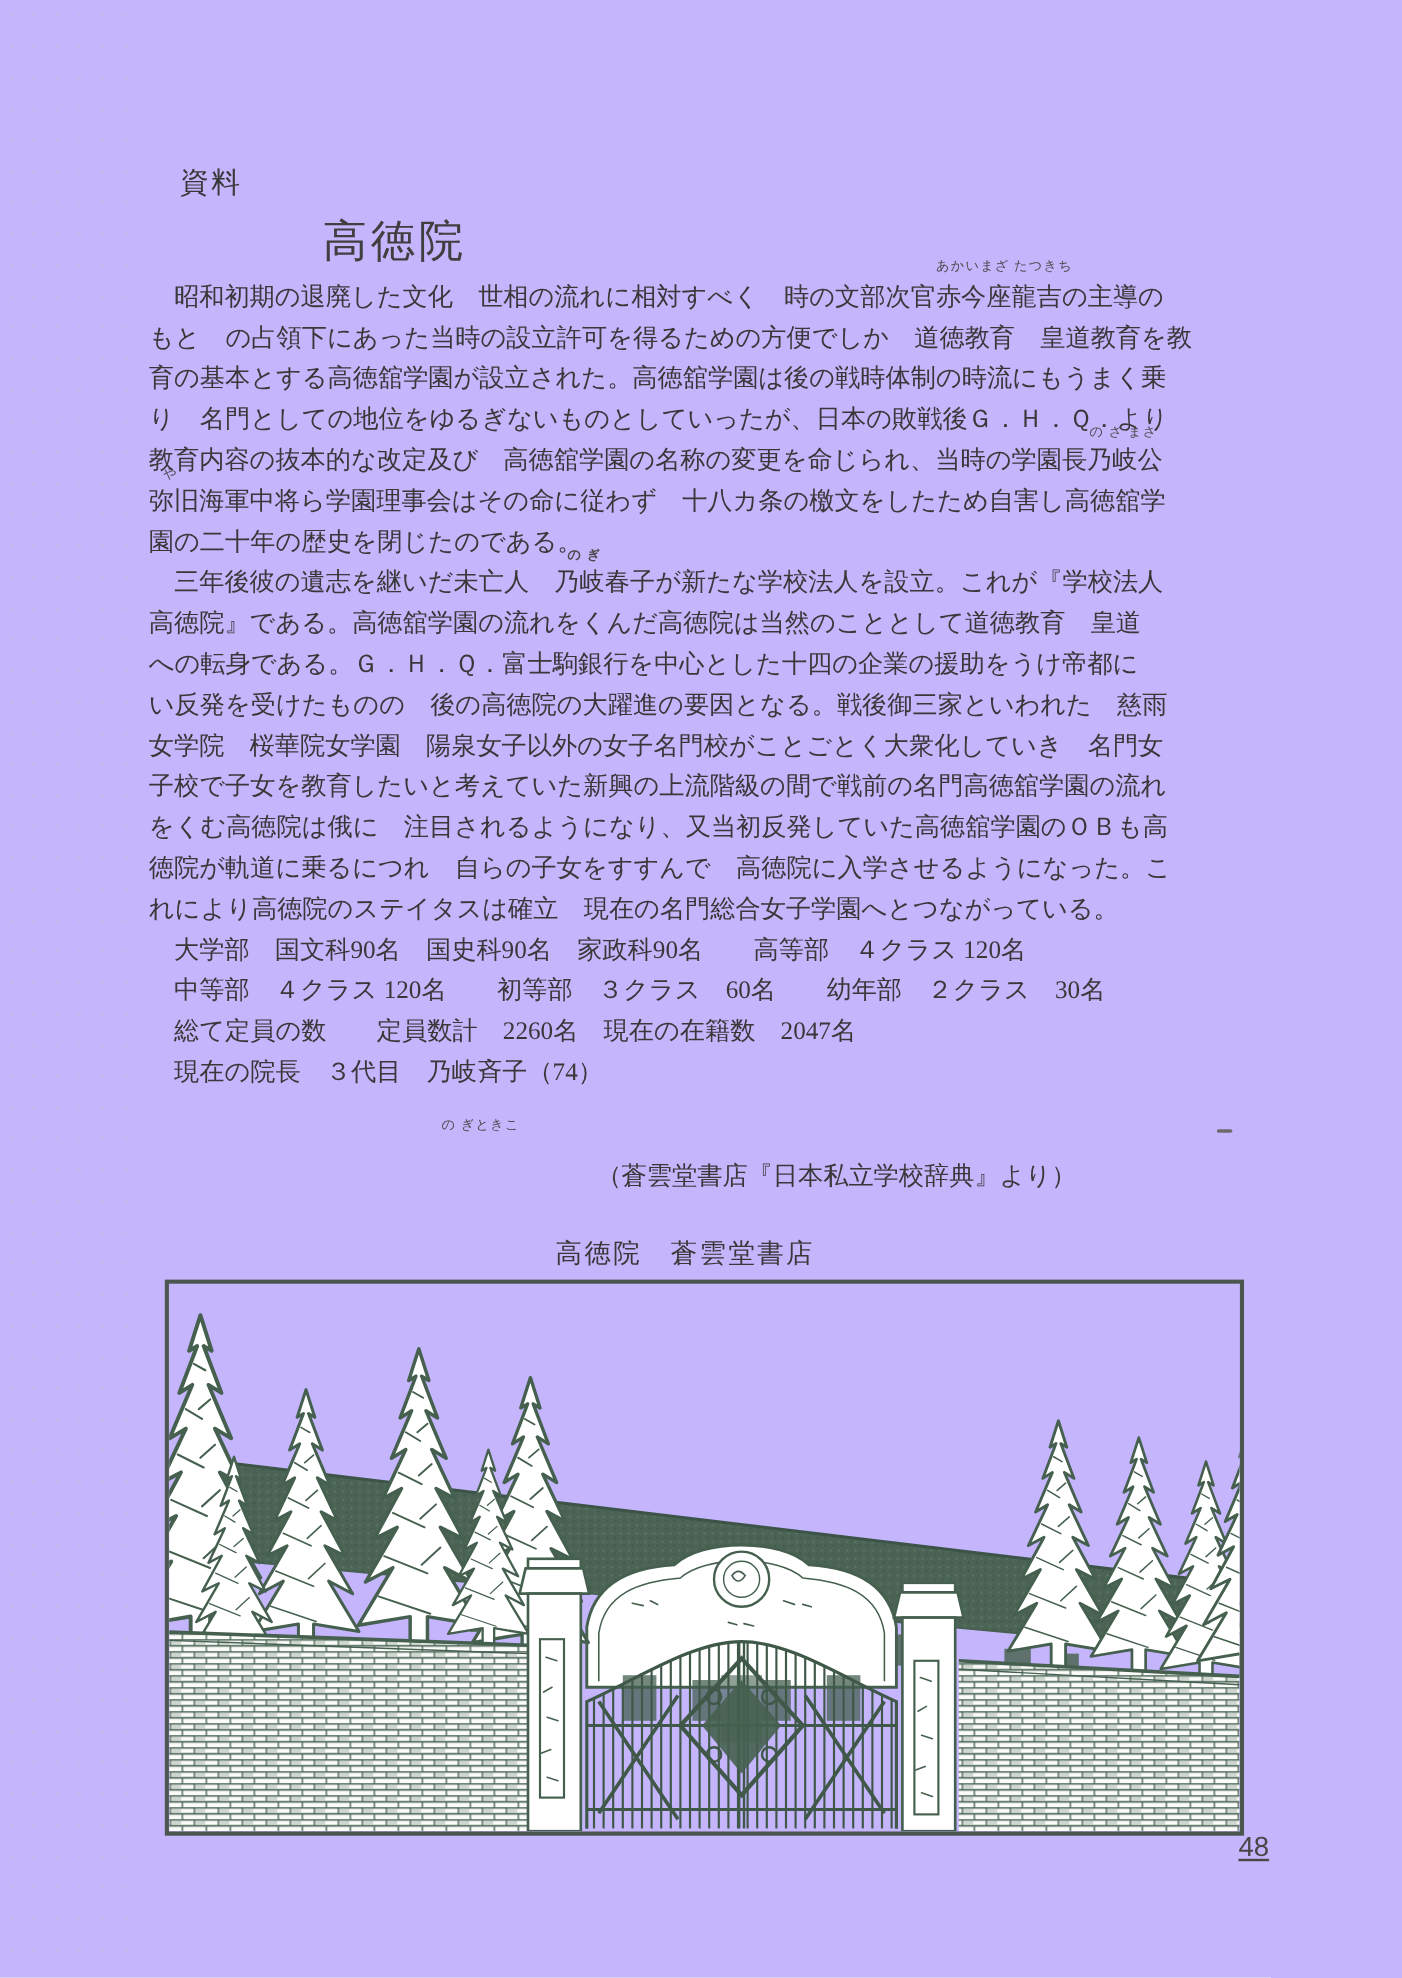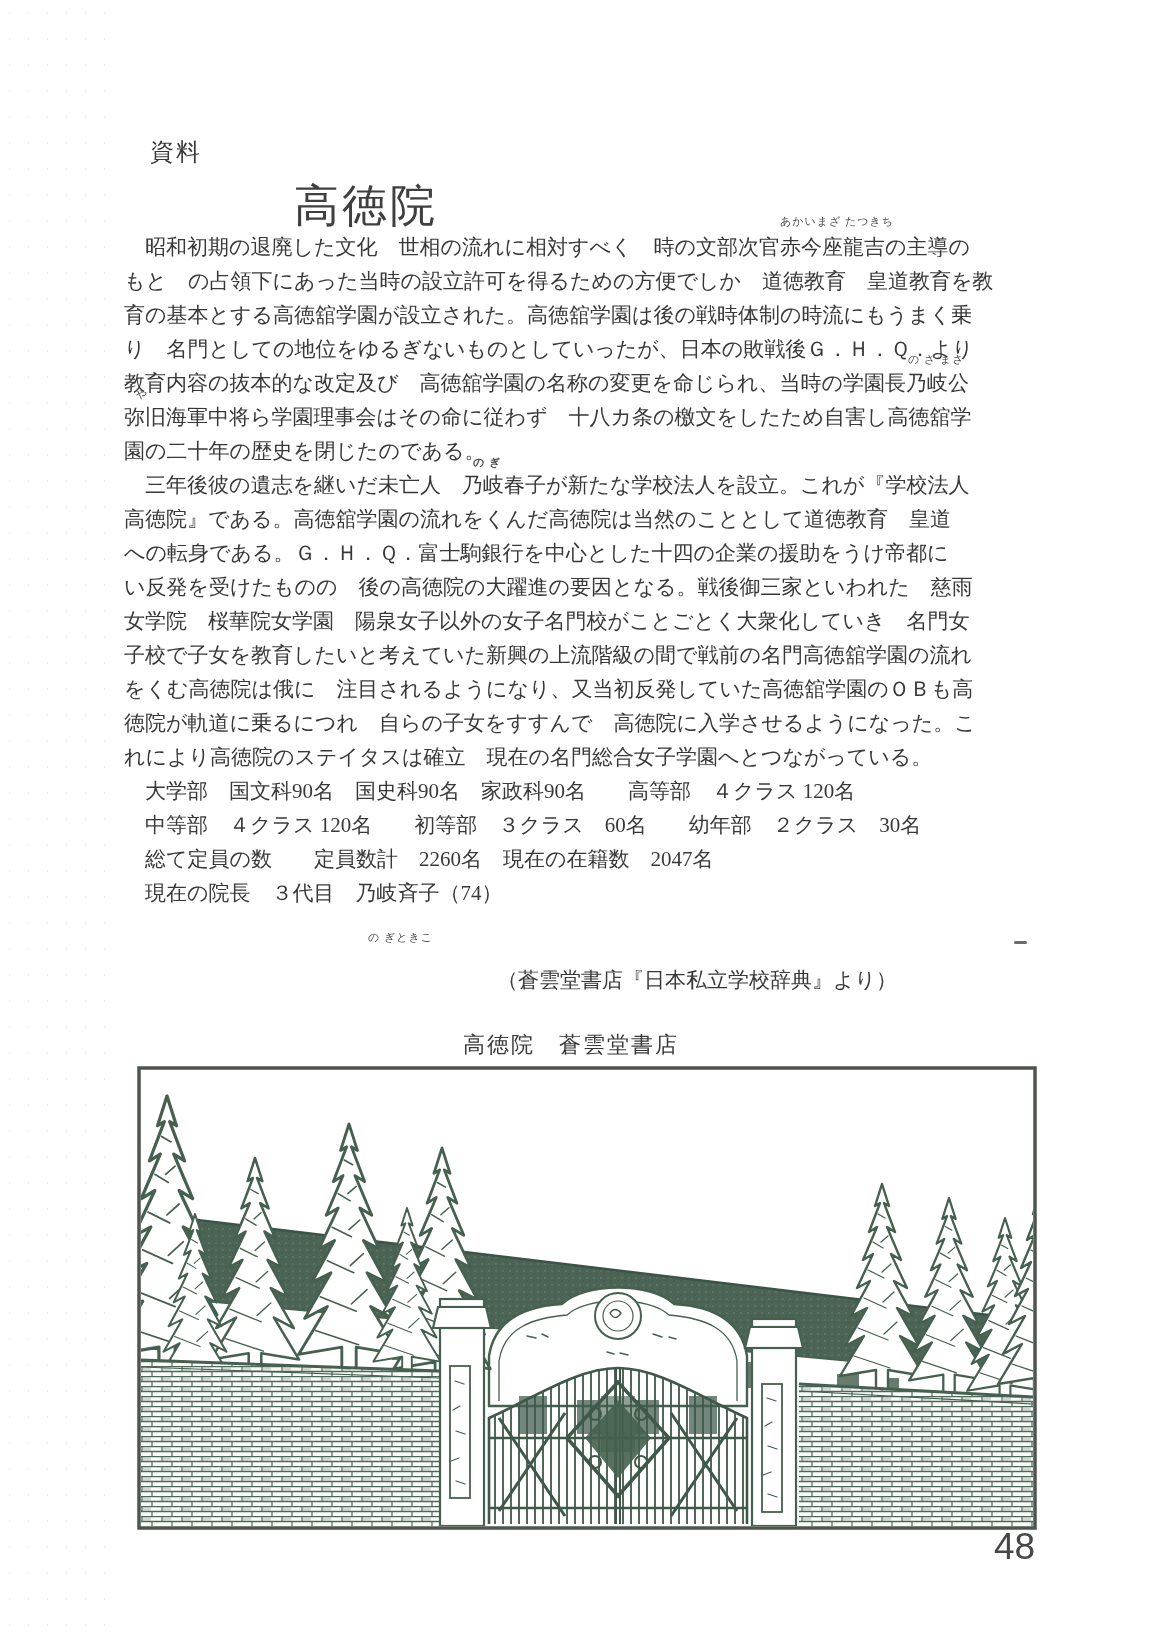--- a/index.html
+++ b/index.html
@@ -1,35 +1,35 @@
 <!DOCTYPE html>
 <html><head>
 <meta charset="utf-8">
 <style>
   html,body{margin:0;padding:0;background:#e8e8e6;}
   .page{
     position:relative;width:1168px;height:1648px;margin:0 auto;
-    background:#ffffff;overflow:hidden;
+    background:#c4b5fd;overflow:hidden;
     font-family:"Liberation Serif","DejaVu Serif",serif;color:#383838;
   }
   .noise-strip{
     position:absolute;left:0;top:0;width:110px;height:100%;
     background-image:radial-gradient(#c3c9c4 0.9px, transparent 1px);
     background-size:19px 26px;opacity:.35;pointer-events:none;
   }
   .doc-label{position:absolute;left:150px;top:136px;font-size:24px;letter-spacing:2px;}
-  .doc-title{position:absolute;left:294px;top:176px;font-size:45px;letter-spacing:3px;color:#3f3f3f;text-align:center;}
+  .doc-title{position:absolute;left:269px;top:176px;font-size:37px;letter-spacing:3px;color:#3f3f3f;text-align:center;}
   .body-text{position:absolute;left:124px;top:230px;width:845px;font-size:21px;}
   .body-text .line{height:34px;line-height:34px;white-space:pre;}
   .furigana{position:absolute;font-size:11px;letter-spacing:1px;color:#4a4a4a;white-space:pre;}
   .attribution{position:absolute;left:497px;top:966px;font-size:21px;white-space:pre;}
   .stray-dash{position:absolute;left:1014px;top:941px;width:13px;height:3px;background:#6b6b6b;border-radius:2px;}
   .fig-caption{position:absolute;left:463px;top:1030px;font-size:22px;letter-spacing:2px;white-space:pre;}
   .figure-box{position:absolute;left:137px;top:1066px;width:900px;height:464px;}
-  .page-number{position:absolute;left:994px;top:1526px;font-size:37px;color:#474747;font-family:"Liberation Sans","DejaVu Sans",sans-serif;}
+  .page-number{position:absolute;left:1032px;top:1526px;font-size:23px;color:#474747;font-family:"Liberation Sans","DejaVu Sans",sans-serif;text-decoration:underline;}
 </style>
 </head>
 <body>
 
 <div class="page">
   <div class="noise-strip"></div>
 
   <div class="doc-label">資料</div>
   <div class="doc-title">高徳院</div>
 

